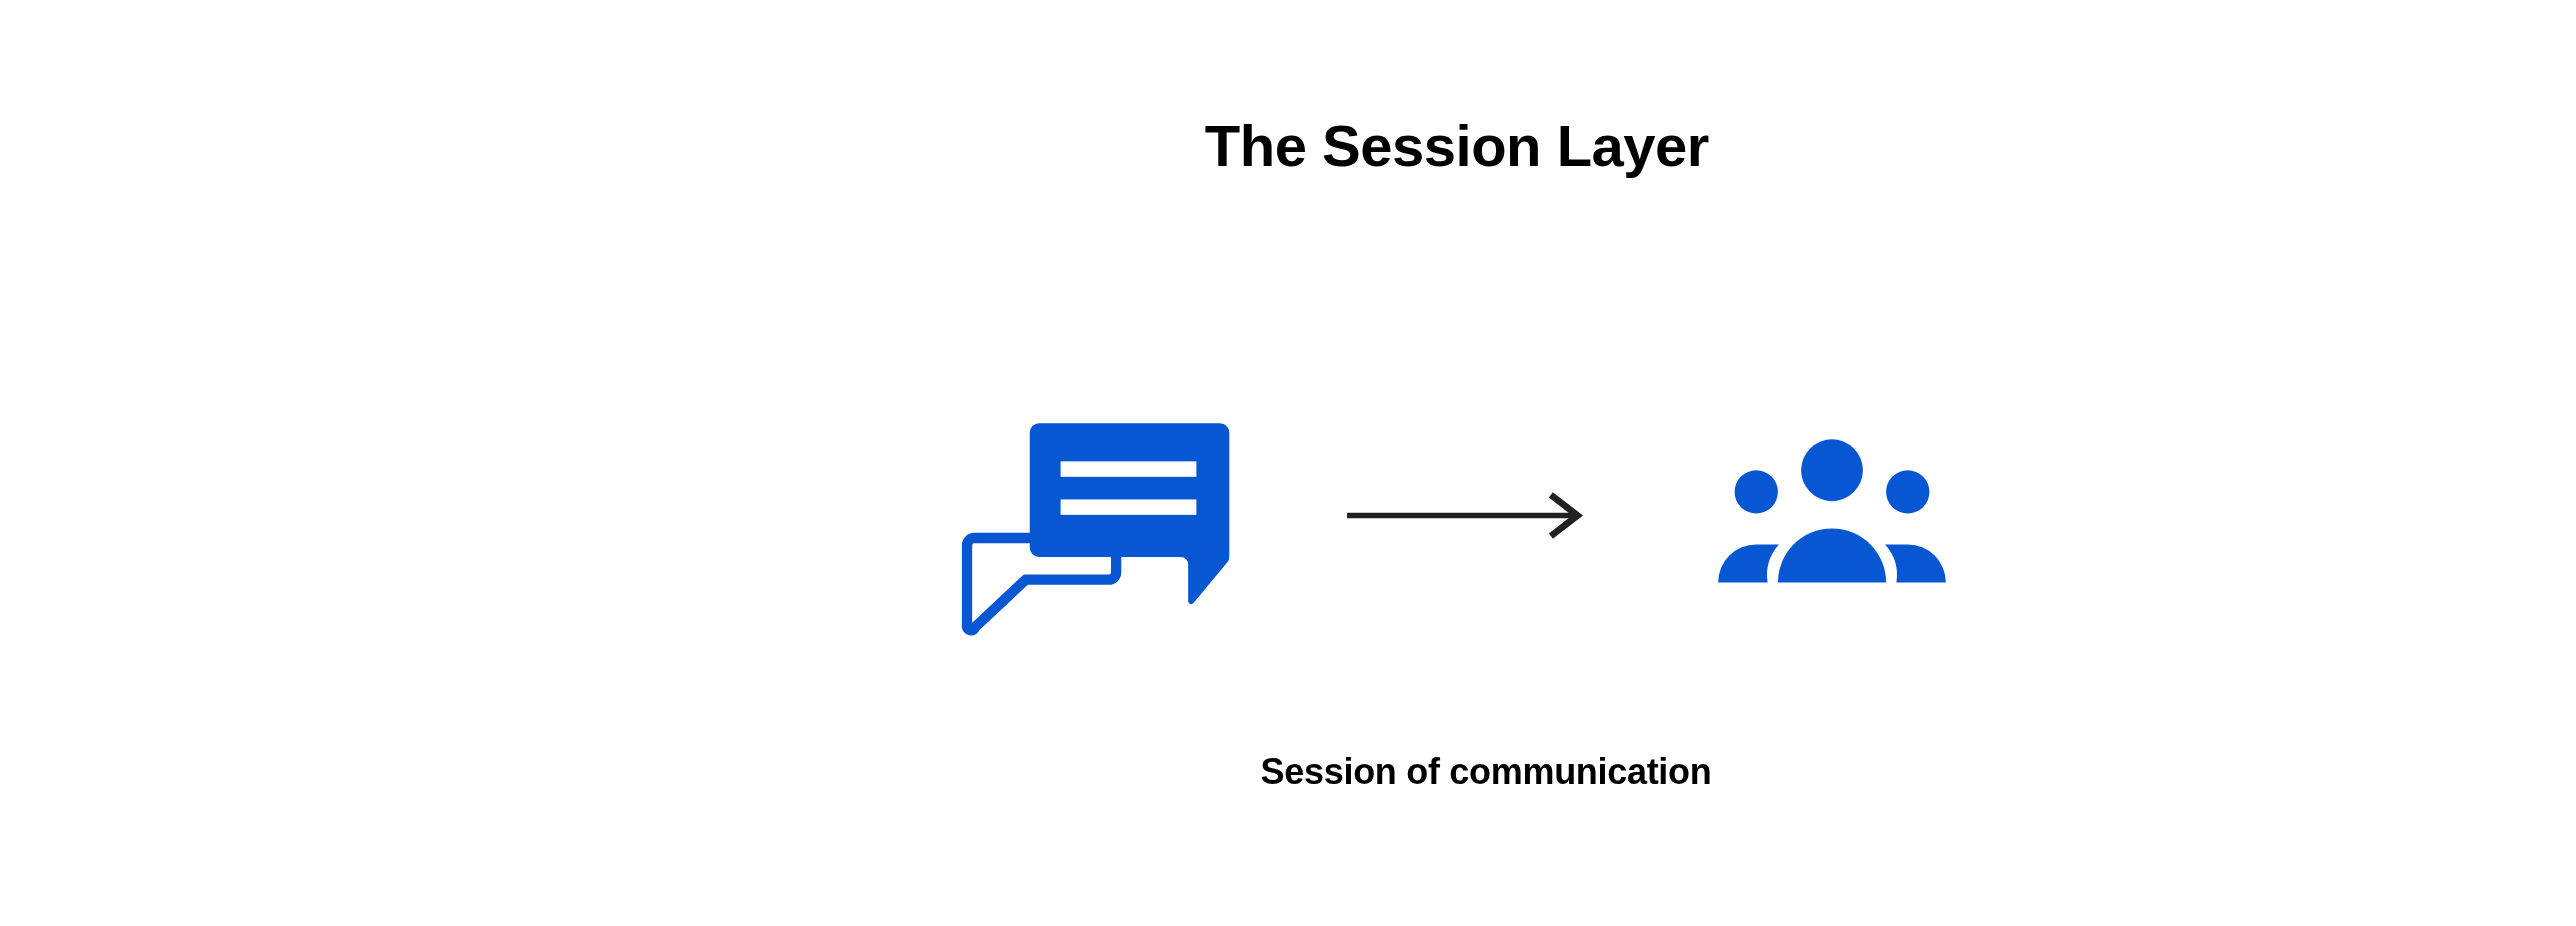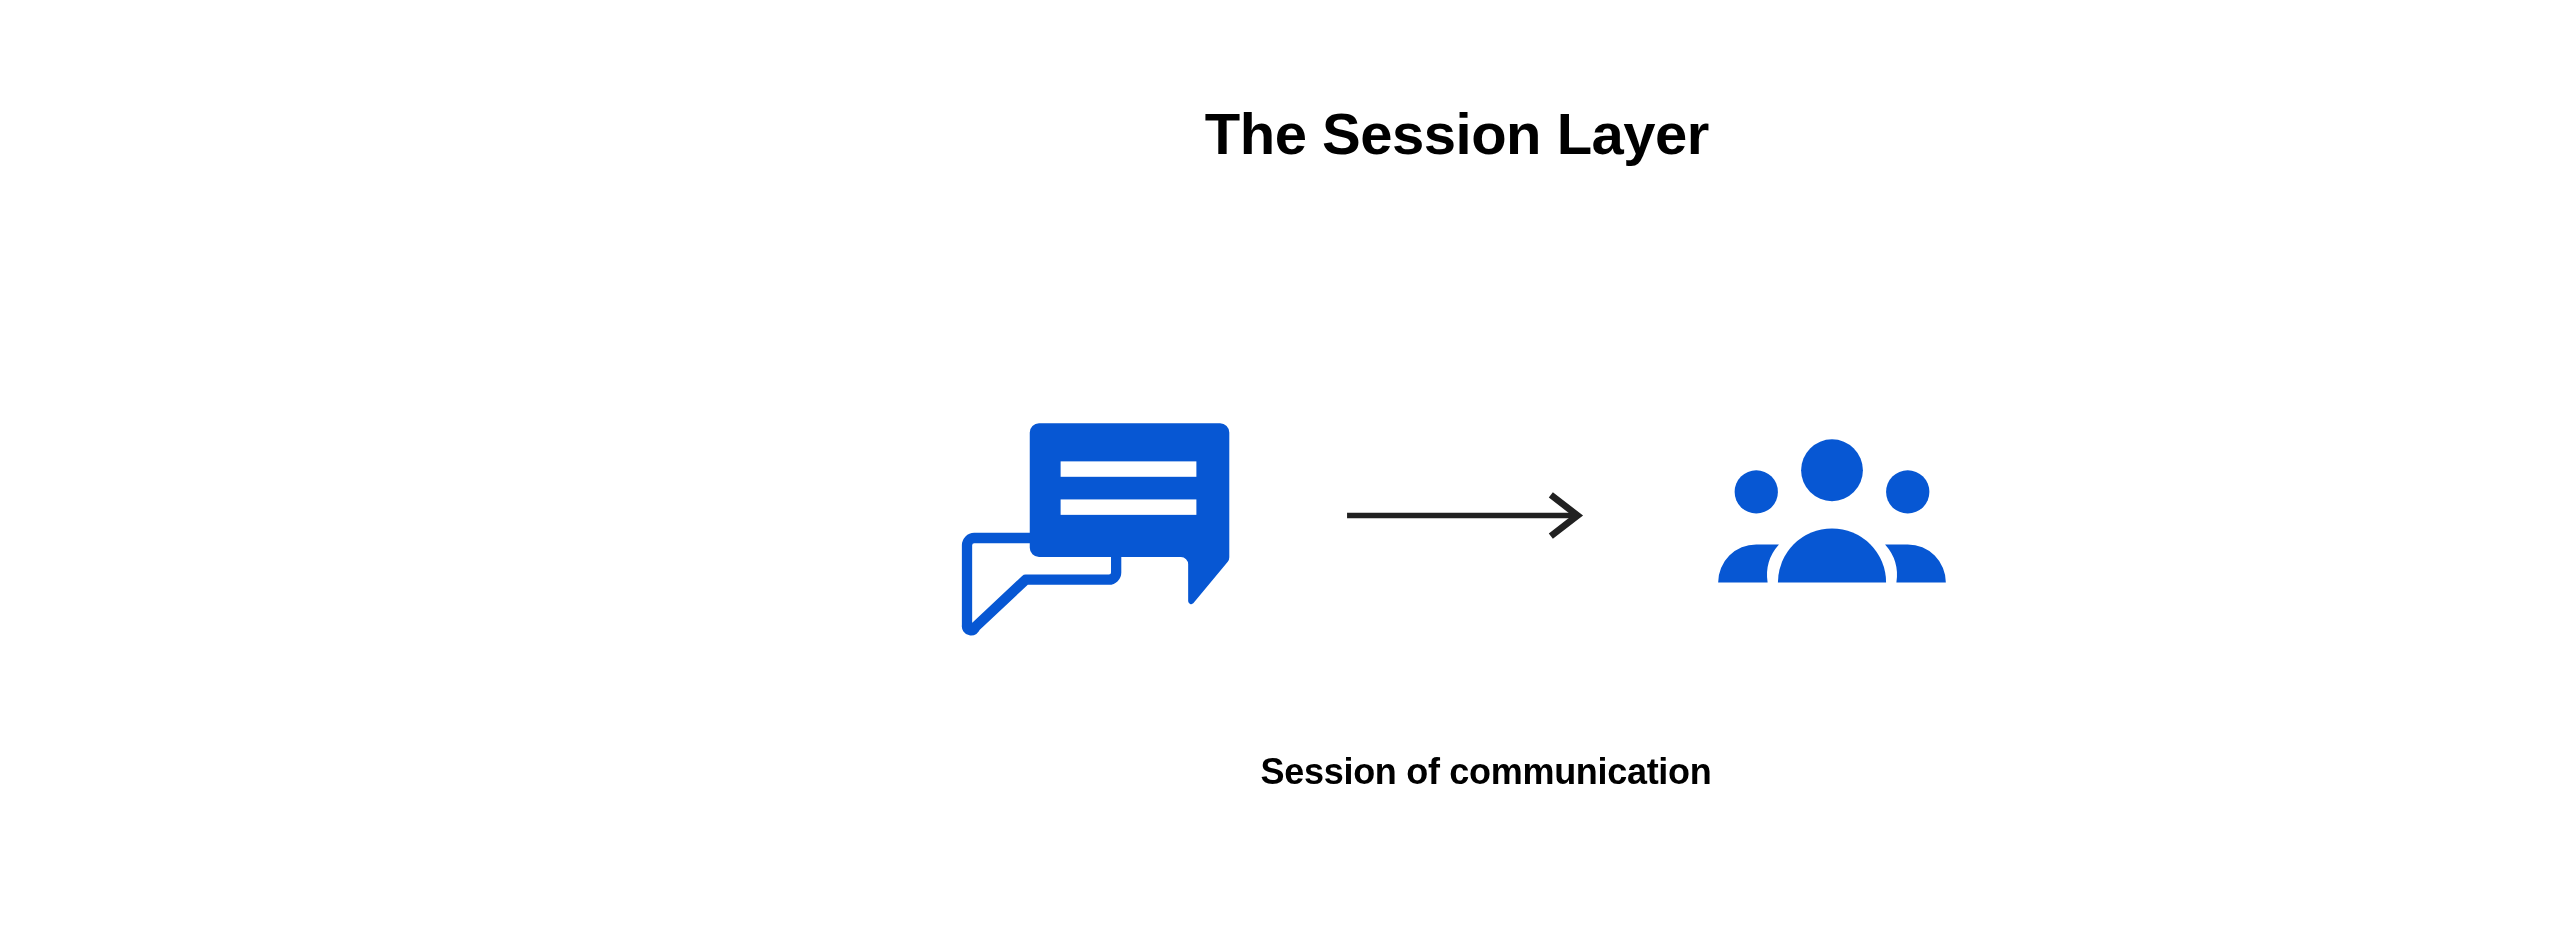--- a/index.html
+++ b/index.html
@@ -29,20 +29,21 @@
     font-weight: bold;
     font-size: 58px;
     line-height: 67px;
     letter-spacing: -0.5px;
     color: #000000;
     white-space: nowrap;
   }
   .title-shift {
     display: inline-block;
     transform: translateX(-3.1px);
+    margin-top: 12px;
   }
 
   
   .caption {
     position: absolute;
     left: 0;
     top: 750px;
     width: 2920px;
     text-align: center;
     font-family: "Liberation Sans", sans-serif;

